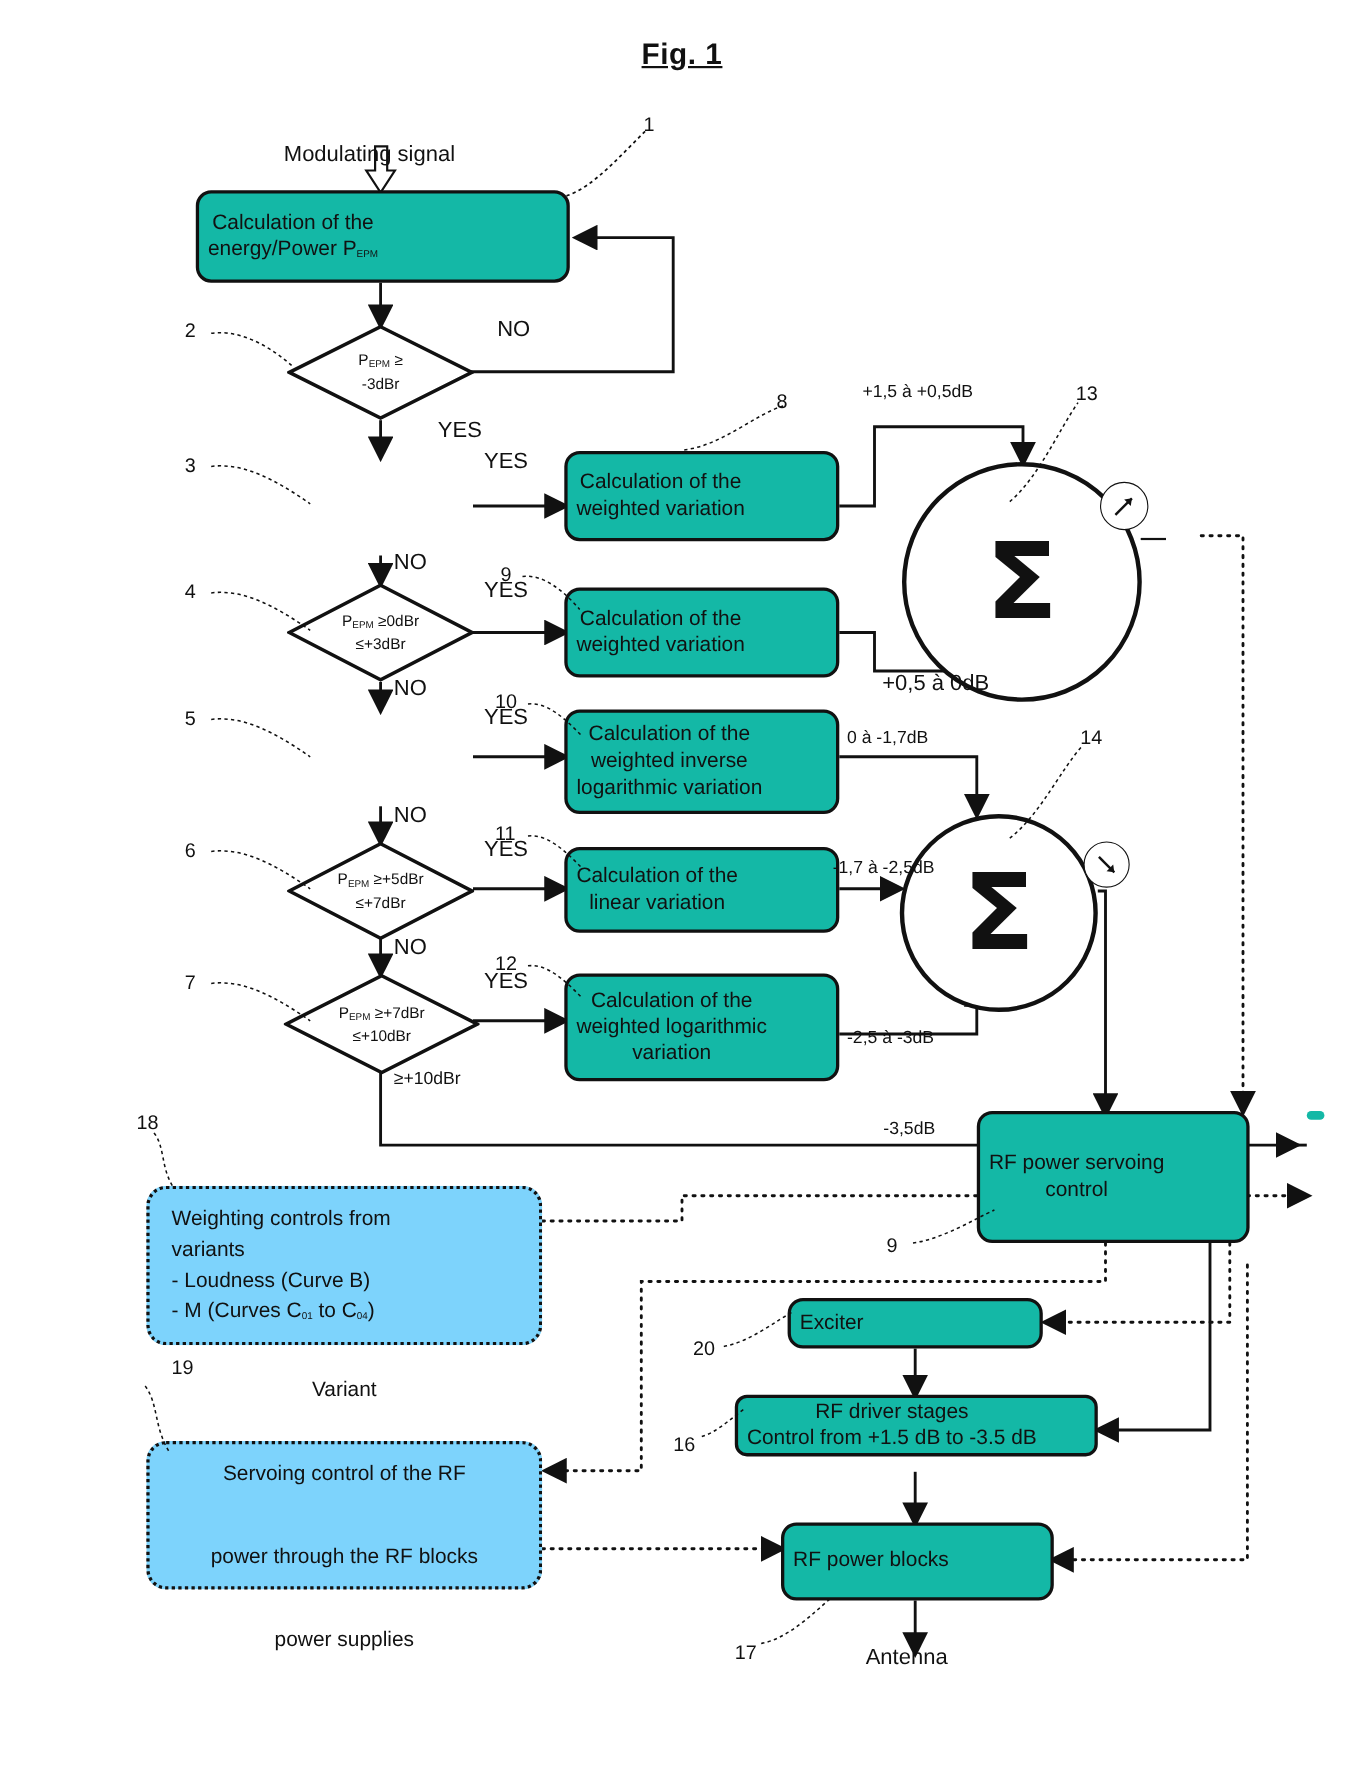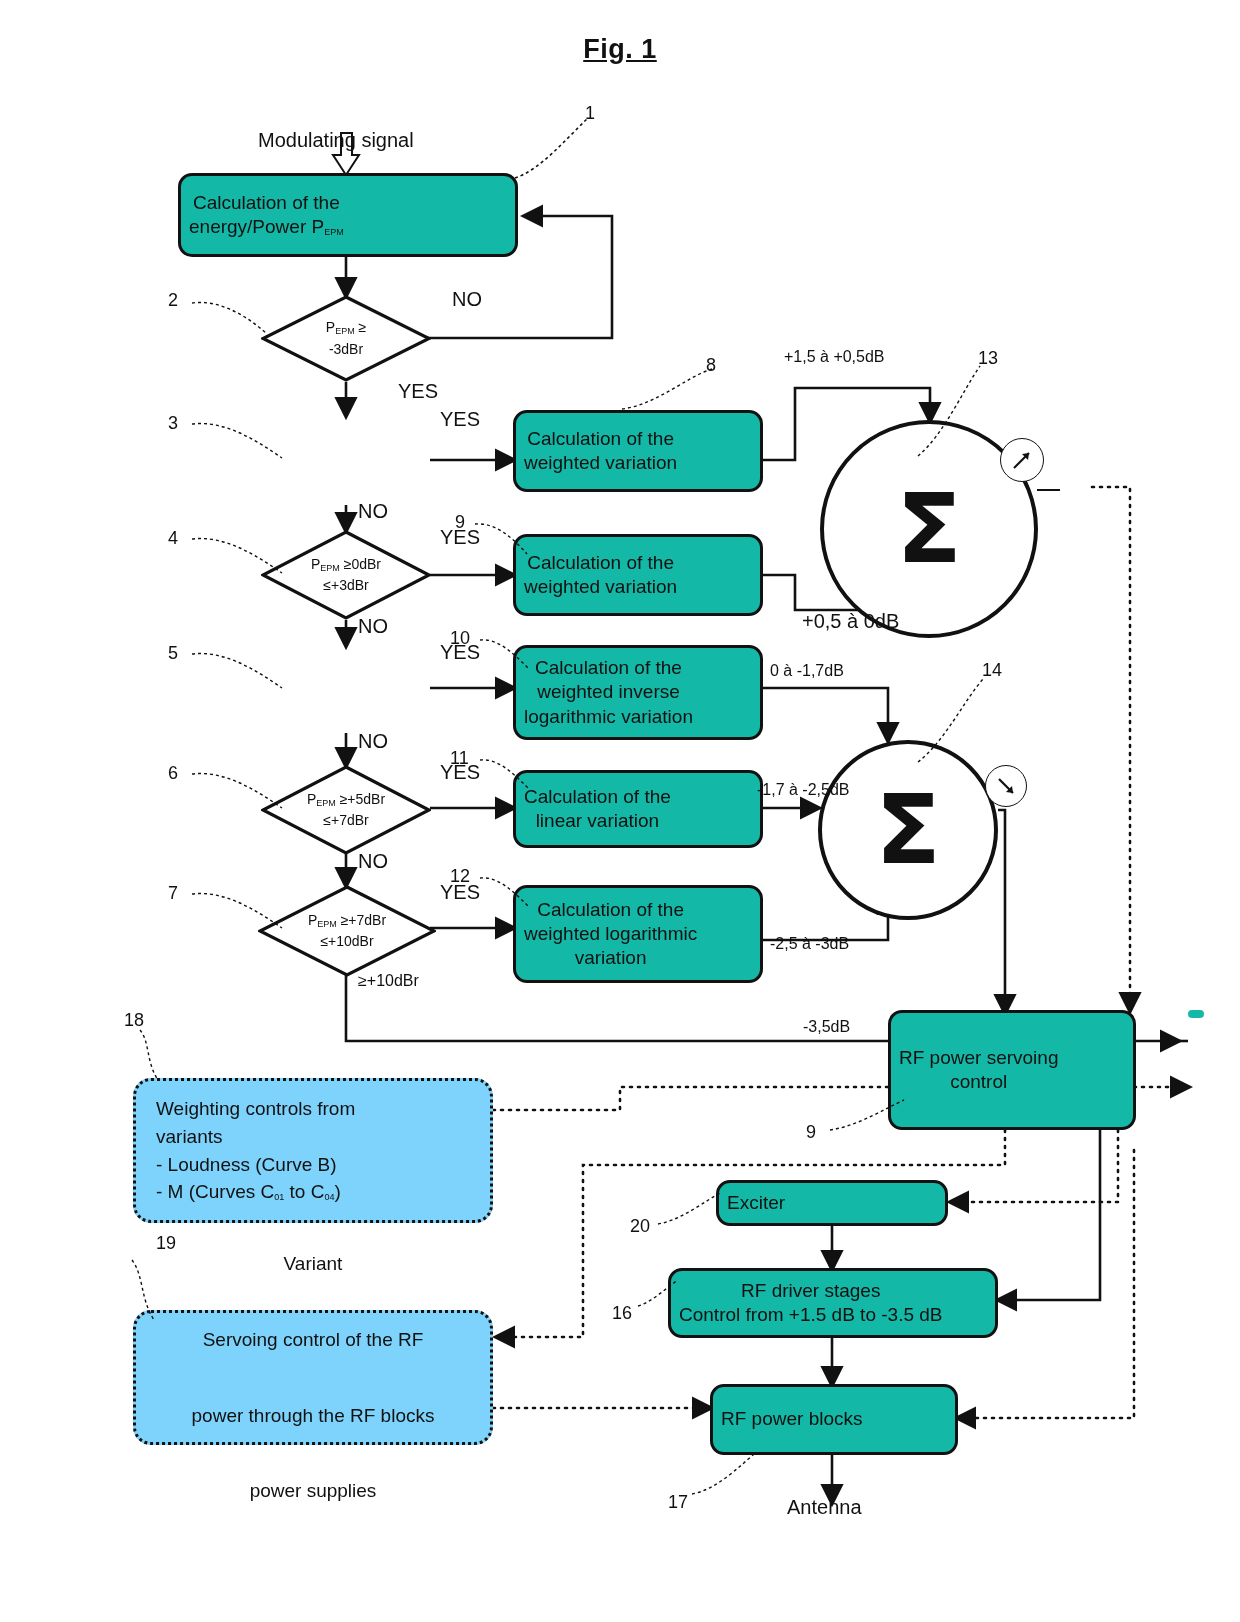--- a/index.html
+++ b/index.html
@@ -384,21 +384,21 @@
   <div class="abs plain-text" style="left:803px;top:1018px;font-size:16px;">-3,5dB</div>
 
   <div class="abs box" style="left:716px;top:1180px;width:232px;height:46px;">
     <span>Exciter</span>
   </div>
   <div class="abs ref" style="left:630px;top:1216px;">20</div>
   <svg class="abs" style="left:656px;top:1190px;width:70px;height:42px;">
       <path d="M2,34 C26,30 50,10 66,2" stroke="#111" fill="none" stroke-width="1.4" stroke-dasharray="3 3"></path>
     </svg>
 
-  <div class="abs box" style="left:668px;top:1268px;width:330px;height:70px;">
+  <div class="abs box" style="left:668px;top:1268px;width:330px;height:56px;border-radius:11px;">
     <div>
       <div>RF driver stages</div>
       <div>Control from +1.5 dB to -3.5 dB</div>
     </div>
   </div>
   <div class="abs ref" style="left:612px;top:1303px;">16</div>
   <svg class="abs" style="left:636px;top:1278px;width:46px;height:34px;">
       <path d="M2,28 C16,24 30,10 42,2" stroke="#111" fill="none" stroke-width="1.4" stroke-dasharray="3 3"></path>
     </svg>
 

